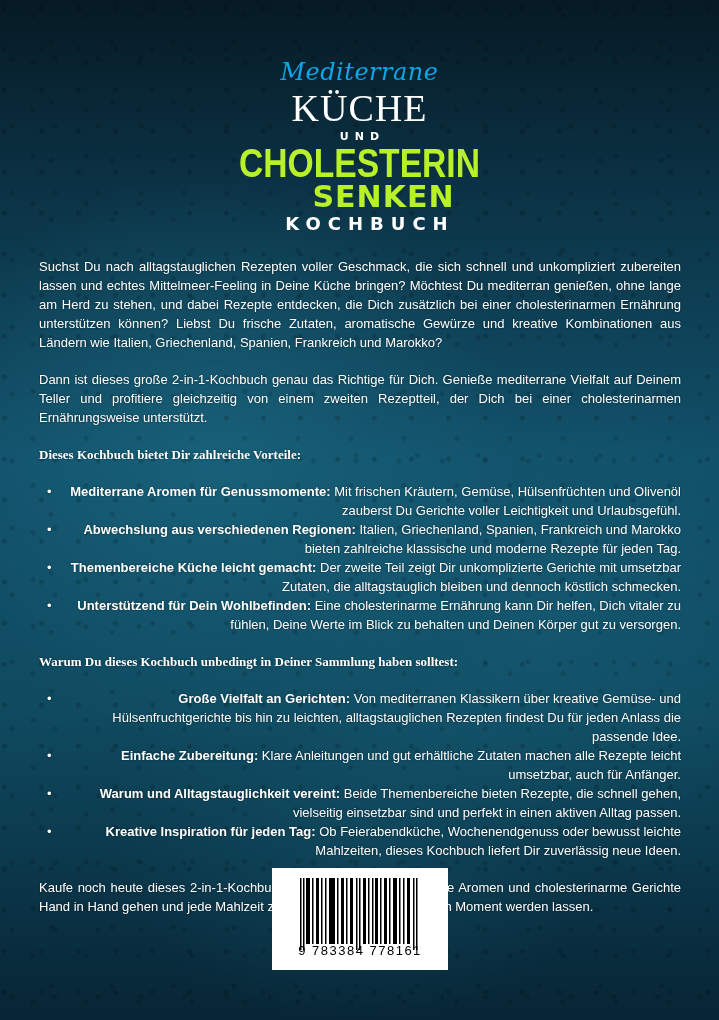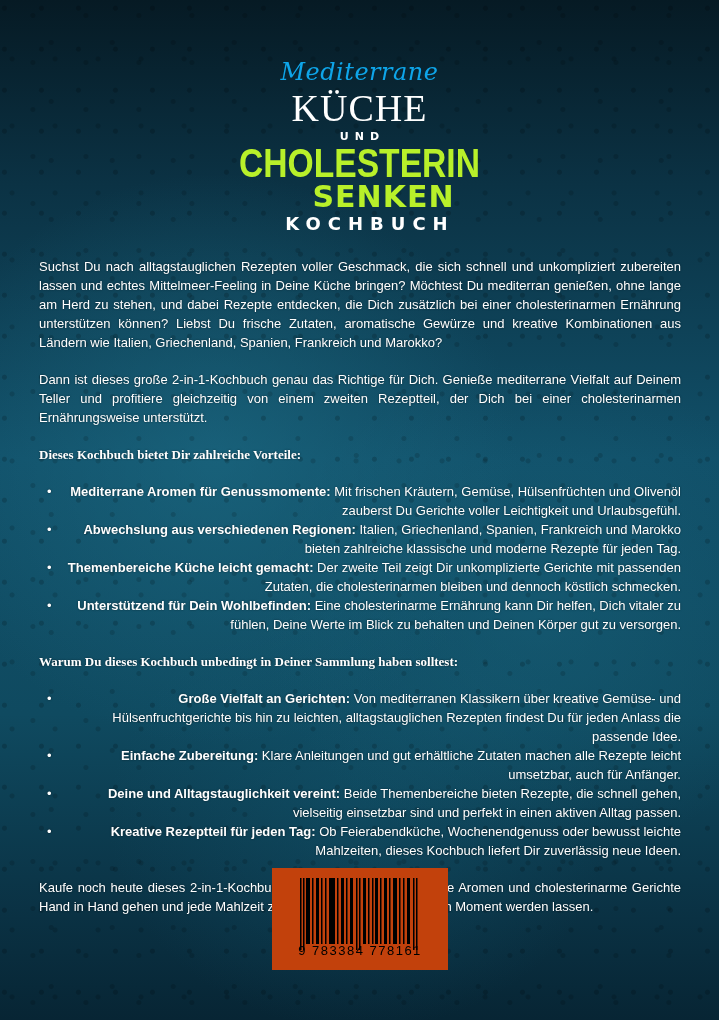--- a/index.html
+++ b/index.html
@@ -60,21 +60,21 @@
   .p-gap { height: 18px; }
   .heading { font-weight: bold; margin: 0; font-family: Liberation Serif, serif; }
   ul.bullets { margin: 0; padding: 0 0 0 28px; list-style: none; text-align: right; }
   ul.bullets li { position: relative; margin: 0; }
   ul.bullets li::before {
     content: "\2022"; position: absolute; left: -20px; top: 0; color: #ffffff;
   }
   ul.bullets li b { font-weight: bold; }
   .barcode-box {
     position: absolute; left: 272px; top: 868px; width: 176px; height: 102px;
-    background: #c2410c; box-sizing: border-box;
+    background: #ffffff; box-sizing: border-box;
   }
   .bars { position: absolute; left: 28px; top: 10px; width: 120px; height: 70px; }
   .bars svg { width: 120px; height: 78px; display: block; }
   .isbn {
     position: absolute; left: 0; right: 0; top: 75px; text-align: center;
     font-family: "Liberation Sans", sans-serif; font-size: 13px; color: #000000; letter-spacing: 1.5px;
   }
 </style>
 </head>
 <body>
@@ -93,31 +93,31 @@
 <div class="content">
   <p>Suchst Du nach alltagstauglichen Rezepten voller Geschmack, die sich schnell und unkompliziert zubereiten lassen und echtes Mittelmeer-Feeling in Deine Küche bringen? Möchtest Du mediterran genießen, ohne lange am Herd zu stehen, und dabei Rezepte entdecken, die Dich zusätzlich bei einer cholesterinarmen Ernährung unterstützen können? Liebst Du frische Zutaten, aromatische Gewürze und kreative Kombinationen aus Ländern wie Italien, Griechenland, Spanien, Frankreich und Marokko?</p>
   <div class="p-gap"></div>
   <p>Dann ist dieses große 2-in-1-Kochbuch genau das Richtige für Dich. Genieße mediterrane Vielfalt auf Deinem Teller und profitiere gleichzeitig von einem zweiten Rezeptteil, der Dich bei einer cholesterinarmen Ernährungsweise unterstützt.</p>
   <div class="p-gap"></div>
   <p class="heading">Dieses Kochbuch bietet Dir zahlreiche Vorteile:</p>
   <div class="p-gap"></div>
   <ul class="bullets">
     <li><b>Mediterrane Aromen für Genussmomente:</b><span> Mit frischen Kräutern, Gemüse, Hülsenfrüchten und Olivenöl zauberst Du Gerichte voller Leichtigkeit und Urlaubsgefühl.</span></li>
     <li><b>Abwechslung aus verschiedenen Regionen:</b><span> Italien, Griechenland, Spanien, Frankreich und Marokko bieten zahlreiche klassische und moderne Rezepte für jeden Tag.</span></li>
-    <li><b>Themenbereiche Küche leicht gemacht:</b><span> Der zweite Teil zeigt Dir unkomplizierte Gerichte mit passenden Zutaten, die cholesterinarmen bleiben und dennoch köstlich schmecken.</span></li>
+    <li><b>Themenbereiche Küche leicht gemacht:</b><span> Der zweite Teil zeigt Dir unkomplizierte Gerichte mit umsetzbar Zutaten, die alltagstauglich bleiben und dennoch köstlich schmecken.</span></li>
     <li><b>Unterstützend für Dein Wohlbefinden:</b><span> Eine cholesterinarme Ernährung kann Dir helfen, Dich vitaler zu fühlen, Deine Werte im Blick zu behalten und Deinen Körper gut zu versorgen.</span></li>
   </ul>
   <div class="p-gap"></div>
   <p class="heading">Warum Du dieses Kochbuch unbedingt in Deiner Sammlung haben solltest:</p>
   <div class="p-gap"></div>
   <ul class="bullets">
     <li><b>Große Vielfalt an Gerichten:</b><span> Von mediterranen Klassikern über kreative Gemüse- und Hülsenfruchtgerichte bis hin zu leichten, alltagstauglichen Rezepten findest Du für jeden Anlass die passende Idee.</span></li>
     <li><b>Einfache Zubereitung:</b><span> Klare Anleitungen und gut erhältliche Zutaten machen alle Rezepte leicht umsetzbar, auch für Anfänger.</span></li>
-    <li><b>Deine und Alltagstauglichkeit vereint:</b><span> Beide Themenbereiche bieten Rezepte, die schnell gehen, vielseitig einsetzbar sind und perfekt in einen aktiven Alltag passen.</span></li>
-    <li><b>Kreative Rezeptteil für jeden Tag:</b><span> Ob Feierabendküche, Wochenendgenuss oder bewusst leichte Mahlzeiten, dieses Kochbuch liefert Dir zuverlässig neue Ideen.</span></li>
+    <li><b>Warum und Alltagstauglichkeit vereint:</b><span> Beide Themenbereiche bieten Rezepte, die schnell gehen, vielseitig einsetzbar sind und perfekt in einen aktiven Alltag passen.</span></li>
+    <li><b>Kreative Inspiration für jeden Tag:</b><span> Ob Feierabendküche, Wochenendgenuss oder bewusst leichte Mahlzeiten, dieses Kochbuch liefert Dir zuverlässig neue Ideen.</span></li>
   </ul>
   <div class="p-gap"></div>
   <p>Kaufe noch heute dieses 2-in-1-Kochbuch und erlebe, wie mediterrane Aromen und cholesterinarme Gerichte Hand in Hand gehen und jede Mahlzeit zu einem genussvollen, leichten Moment werden lassen.</p>
 </div>
 
 <div class="barcode-box">
   <div class="bars">
     <svg viewBox="0 0 120 78" preserveAspectRatio="none" xmlns="http://www.w3.org/2000/svg">
       <g fill="#000">
         <rect x="0" y="0" width="1.5" height="72"></rect>

